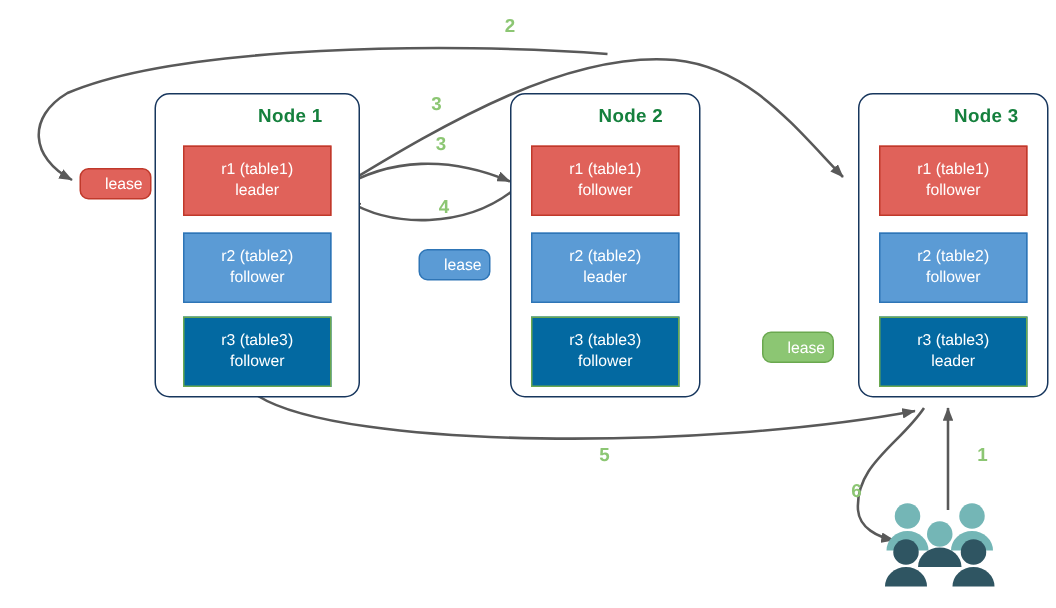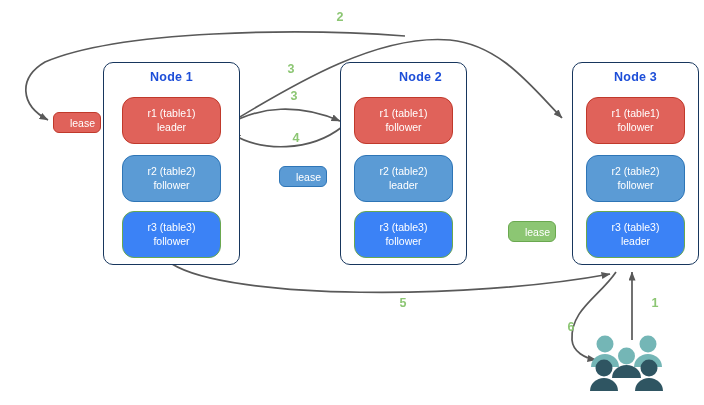--- a/index.html
+++ b/index.html
@@ -24,42 +24,43 @@
     border: 1.4px solid #17365d;
     border-radius: 10px;
   }
   .node-title {
     position: absolute;
     left: 0;
     right: 0;
     text-align: center;
     font-size: 12.5px;
     font-weight: bold;
-    color: #1d4ed8;
+    color: #15803d;
     letter-spacing: 0.2px;
+    padding-left: 22px;
   }
   .replica {
     position: absolute;
     box-sizing: border-box;
-    border-radius: 12px;
+    border-radius: 0;
     display: flex;
     flex-direction: column;
     align-items: center;
     justify-content: center;
     font-size: 10.5px;
     line-height: 13.5px;
     color: #ffffff;
     text-align: center;
     border-width: 1.2px;
     border-style: solid;
   }
   .replica span { display: block; }
   .r-red   { background: #e0625a; border-color: #c0392b; }
   .r-blue  { background: #5b9bd5; border-color: #2e75b6; text-align: right; }
-  .r-green { background: #3b82f6; border-color: #6aa84f; }
+  .r-green { background: #0369a1; border-color: #6aa84f; }
 
   .lease {
     position: absolute;
     box-sizing: border-box;
     border-radius: 6px;
     display: flex;
     align-items: center;
     justify-content: center;
     font-size: 10.5px;
     color: #ffffff;
@@ -128,21 +129,21 @@
   <div class="replica r-blue" style="left:122px; top:155px; width:99px; height:47px;">
     <span>r2 (table2)</span>
     <span>follower</span>
   </div>
   <div class="replica r-green" style="left:122px; top:211px; width:99px; height:47px;">
     <span>r3 (table3)</span>
     <span>follower</span>
   </div>
 
   <div class="node-box" style="left:340px; top:62px; width:127px; height:203px;"></div>
-  <div class="node-title" style="left:357px; top:70px; width:127px;">Node 2</div>
+  <div class="node-title" style="left:335px; top:70px; width:127px;">Node 2</div>
 
   <div class="replica r-red" style="left:354px; top:97px; width:99px; height:47px;">
     <span>r1 (table1)</span>
     <span>follower</span>
   </div>
   <div class="replica r-blue" style="left:354px; top:155px; width:99px; height:47px;">
     <span>r2 (table2)</span>
     <span>leader</span>
   </div>
   <div class="replica r-green" style="left:354px; top:211px; width:99px; height:47px;">

